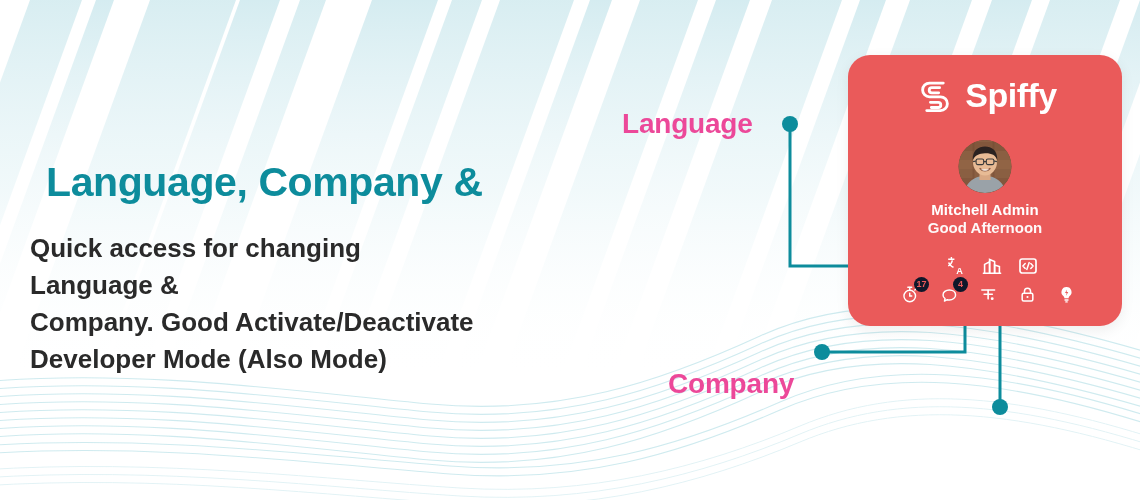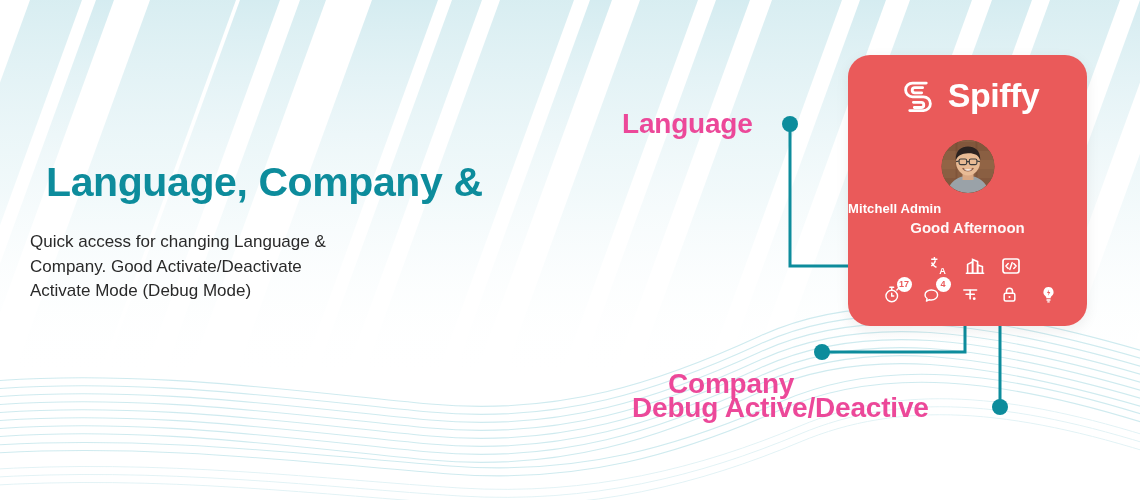--- a/index.html
+++ b/index.html
@@ -22,23 +22,23 @@
     margin:16px;
     color:#0d8c9c;
     font-size:41px;
     line-height:1.28;
     font-weight:bold;
     letter-spacing:-0.4px;
   }
   .subcopy{
     margin:22px 0 0 0;
     color:#2a2a2a;
-    font-size:17px;
+    font-size:26px;
     line-height:1.42;
-    font-weight:normal;
+    font-weight:bold;
     max-width:450px;
   }
 
   
   .annot{
     position:absolute;
     color:#ec4899;
     font-size:28px;
     font-weight:bold;
     white-space:nowrap;
@@ -47,21 +47,21 @@
   }
   .annot-language{left:622px;top:108px;}
   .annot-company{left:668px;top:336px;margin-top:32px;}
   .annot-debug{left:632px;top:392px;}
 
   
   .connectors{position:absolute;inset:0;z-index:7;pointer-events:none;}
 
   
   .card{
-    position:absolute;left:848px;top:55px;width:239px;height:271px;
+    position:absolute;left:848px;top:55px;width:274px;height:271px;
     background:#ea5a5a;
     border-radius:22px;
     z-index:8;
     box-shadow:0 4px 14px rgba(0,0,0,.07);
     overflow:hidden;
   }
   .card-logo{
     position:absolute;left:0;right:0;top:18px;
     display:flex;align-items:center;justify-content:center;gap:8px;
   }
@@ -72,43 +72,43 @@
   }
 
   .avatar-wrap{
     position:absolute;left:50%;top:85px;transform:translateX(-50%);
     width:53px;height:53px;border-radius:50%;overflow:hidden;
     background:#6d4f3a;
   }
   .avatar-svg{display:block;width:53px;height:53px;}
 
   .user-name{
-    position:absolute;left:0;right:0;top:146px;text-align:left;
-    color:#ffffff;font-size:13px;font-weight:bold;letter-spacing:.1px;
+    position:absolute;left:0;right:0;top:146px;text-align:center;
+    color:#ffffff;font-size:15px;font-weight:bold;letter-spacing:.1px;
   }
   .user-greet{
     position:absolute;left:0;right:0;top:164px;text-align:center;
     color:#ffffff;font-size:15px;font-weight:bold;opacity:.96;
   }
 
   .icon-row{
     position:absolute;display:flex;align-items:center;justify-content:center;
   }
   .icon-row-top{left:0;right:0;top:201px;gap:16px;padding-left:14px;}
   .icon-row-bottom{left:0;right:0;top:229px;gap:19px;padding-left:6px;}
 
   .ic{
     position:relative;width:20px;height:20px;display:flex;
     align-items:center;justify-content:center;cursor:pointer;
   }
   .ic svg{display:block;}
   .badge{
     position:absolute;top:-7px;right:-9px;
     min-width:15px;height:15px;border-radius:50%;
-    background:#ffffff;color:#ea5a5a;
+    background:#0f172a;color:#ea5a5a;
     font-size:9px;font-weight:bold;
     display:flex;align-items:center;justify-content:center;
     padding:0 2px;box-sizing:border-box;line-height:1;
   }
 </style>
 </head>
 <body>
 
 <div id="stage">
 
@@ -167,27 +167,26 @@
     </g>
   </svg>
 
   <div class="copy">
     <h1 class="headline">
       <span>Language, Company &amp;</span><br>
     </h1>
     <p class="subcopy">
       <span>Quick access for changing Language &amp;</span><br>
       <span>Company. Good Activate/Deactivate</span><br>
-      <span>Activate Mode (Debug Mode)</span>
+      <span>Developer Mode (Also Mode)</span>
     </p>
   </div>
 
   <div class="annot annot-language">Language</div>
   <div class="annot annot-company">Company</div>
-  <div class="annot annot-debug">Debug Active/Deactive</div>
 
   <svg class="connectors" width="1140" height="500" viewBox="0 0 1140 500">
     <g stroke="#0d8c9c" stroke-width="3" fill="none">
 
       <path d="M790,126 L790,266 L936,266"></path>
 
       <path d="M824,352 L965,352 L965,272"></path>
 
       <path d="M1000,272 L1000,406"></path>
     </g>

